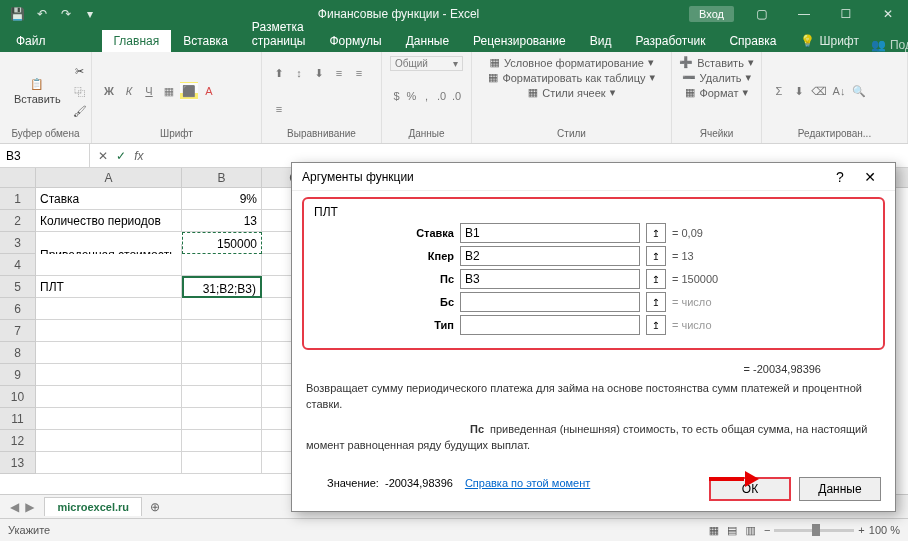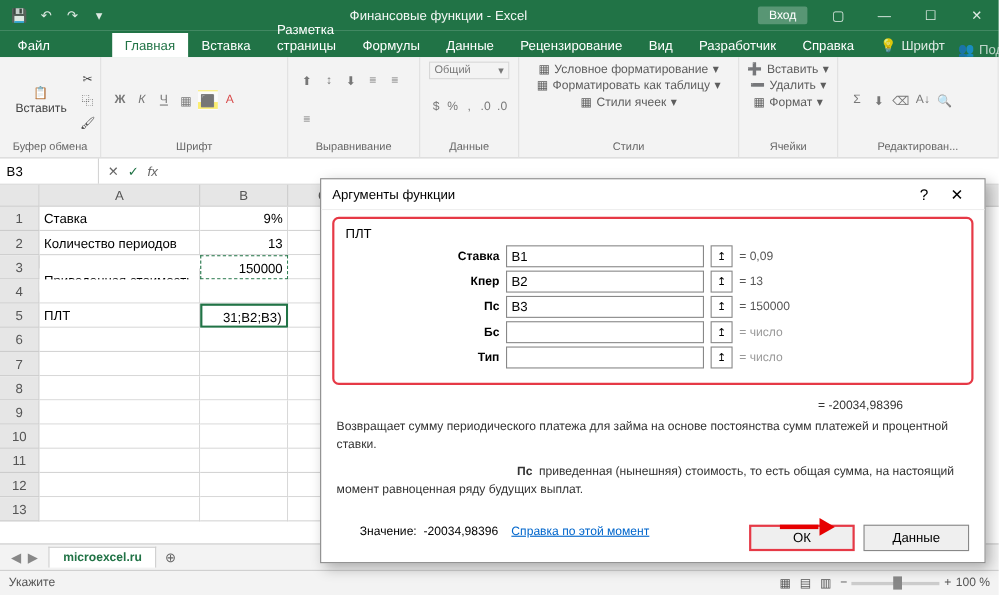--- a/index.html
+++ b/index.html
@@ -68,21 +68,21 @@
 .dialog .ref-btn { width: 20px; height: 20px; border: 1px solid #888; display: inline-flex; align-items: center; justify-content: center; cursor: pointer; font-size:10px;}
 .dialog .arg-val { color: #555; font-size: 11px; }
 .dialog .arg-val.dim { color: #999; }
 .dialog .desc { padding: 6px 14px; font-size: 11px; line-height: 1.4; color: #333; }
 .dialog .desc .result-top { text-align:right; padding-right:60px; margin-bottom:4px;}
 .dialog .desc .pn { font-weight:bold; display:inline-block; width:178px; text-align:right; margin-right:6px;}
 .dialog .bottom { position: absolute; bottom: 10px; left: 14px; right: 14px; display: flex; gap: 12px; margin-left: 21px; }
 .dialog .bottom .val { font-size: 11px; }
 .dialog .bottom .link { color: #0066cc; text-decoration: underline; cursor: pointer; font-size:11px;}
 .dialog .bottom .btns { margin-left: auto; display: flex; gap: 8px; }
-.dialog .bottom button { width: 96px; height: 24px; border: 1px solid #888; background: #efefef; cursor: pointer; font-size: 12px; }
+.dialog .bottom button { width: 82px; height: 24px; border: 1px solid #888; background: #efefef; cursor: pointer; font-size: 12px; }
 .dialog .bottom button.primary { border: 2px solid #e63946; }
 .arrow { position:absolute; right:122px; bottom:14px; width:50px; height:16px; }
 .arrow::before{content:'';position:absolute;left:0;top:6px;width:35px;height:4px;background:#e60000;}
 .arrow::after{content:'';position:absolute;right:0;top:0;border-left:14px solid #e60000;border-top:8px solid transparent;border-bottom:8px solid transparent;}
 </style>
 </head>
 <body>
 
 <div class="titlebar">
   <div class="qat">

